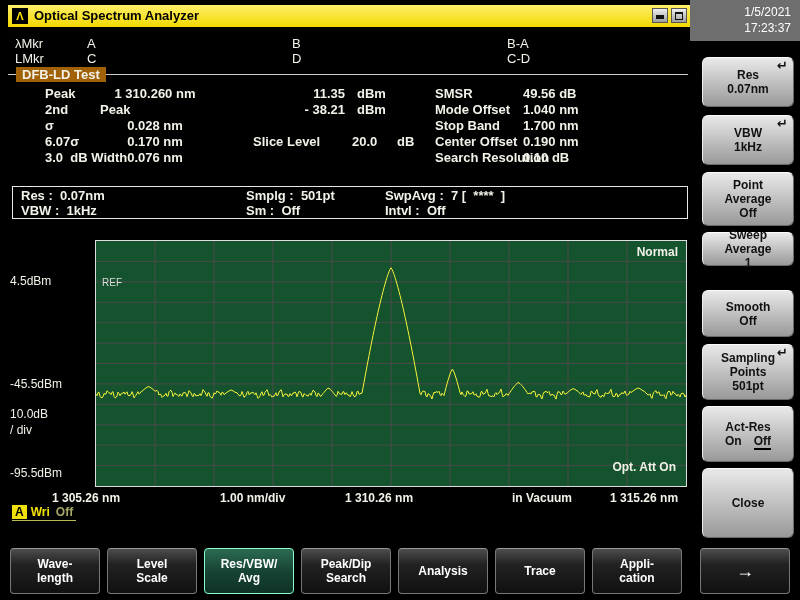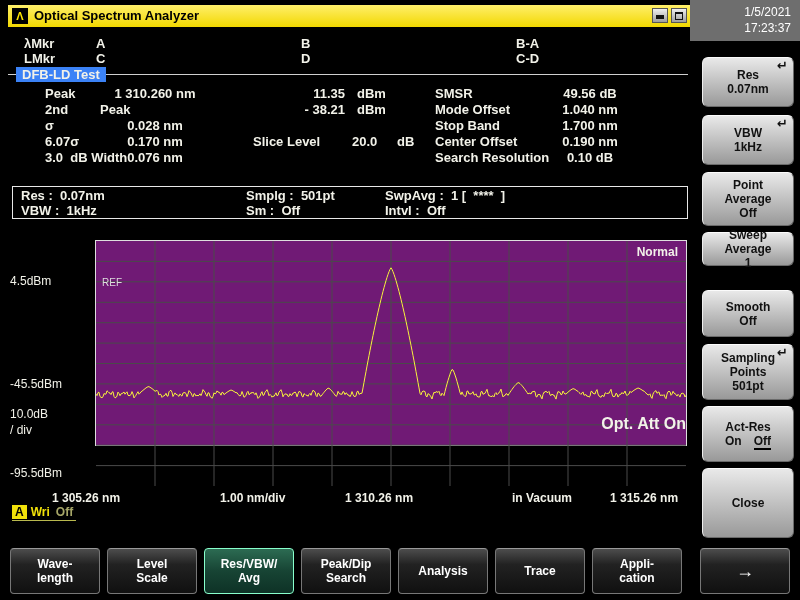--- a/index.html
+++ b/index.html
@@ -19,58 +19,58 @@
   .wbtn{width:16px;height:15px;background:linear-gradient(180deg,#efefef,#9e9e9e);
     border:1px solid #555;position:relative}
   .wglyph-restore{position:absolute;left:3px;bottom:3px;width:8px;height:4px;background:#111}
   .wglyph-max{position:absolute;left:3px;top:3px;width:8px;height:8px;border:1px solid #111;border-top-width:2px}
 
   
   #clock{position:absolute;left:690px;top:0;width:110px;height:41px;background:#6e6e6e;
     color:#fff;font-size:12px;text-align:right;padding:4px 9px;line-height:16px}
 
   
-  #markers{position:absolute;left:24px;top:36px;width:650px;height:32px;
-    font-size:13px;font-weight:700}
+  #markers{position:absolute;left:15px;top:36px;width:650px;height:32px;
+    font-size:13px;font-weight:400}
   .mrow{position:absolute;left:0;width:650px;height:15px}
   .mrow span{position:absolute;top:0}
 
   
   #ana-line{position:absolute;left:8px;top:74px;width:680px;height:1px;background:#cfcfcf}
-  #ana-title{position:absolute;left:16px;top:67px;background:#3b82f6;padding:0 6px;
+  #ana-title{position:absolute;left:16px;top:67px;background:#a16207;padding:0 6px;
     font-size:13px;font-weight:700}
 
   
   #ana-left{position:absolute;left:45px;top:86px;width:420px;height:82px;
     font-size:13px;font-weight:700}
   .arow{position:absolute;left:0;width:420px;height:16px}
   .arow span{position:absolute;top:0}
   .al{left:0}.al2{left:55px}
   .awl{left:30px;width:160px;text-align:center}
   .alv{left:205px;width:95px;text-align:right}
   .aun{left:312px}
   .slb{left:208px}.slv{left:307px}.slu{left:352px}
   #ana-right{position:absolute;left:435px;top:86px;width:210px;height:82px;
     font-size:13px;font-weight:700}
   .rrow{position:absolute;left:0;width:210px;height:16px}
   .rrow span{position:absolute;top:0}
-  .rl{left:0}.rv{left:105px;width:100px;text-align:center}
+  .rl{left:0}.rv{left:88px;width:100px;text-align:left}
 
   
   #settings-box{position:absolute;left:12px;top:186px;width:676px;height:33px;
     border:1px solid #e8e8e8;font-size:13px;font-weight:700}
   #settings-box span{position:absolute}
 
   
-  #graph-box{position:absolute;left:95px;top:240px;width:592px;height:206px;
-    border:1px solid #dedede;background:#701a75}
+  #graph-box{position:absolute;left:95px;top:240px;width:592px;height:247px;
+    border:1px solid #dedede;background:#14532d}
   #trace-svg{position:absolute;left:0;top:0;display:block}
   #g-mode{position:absolute;right:8px;top:4px;font-size:12px;font-weight:700}
   #g-ref{position:absolute;left:6px;top:36px;font-size:10px;color:#ddd}
-  #g-att{position:absolute;right:0;bottom:12px;font-size:16px;font-weight:700}
+  #g-att{position:absolute;right:10px;bottom:12px;font-size:12px;font-weight:700}
   .ylab{position:absolute;left:10px;font-size:12px;font-weight:400}
   .xlab{position:absolute;top:491px;font-size:12px;font-weight:700}
   #trace-legend{position:absolute;left:12px;top:505px;font-size:12px;font-weight:700;
     border-bottom:1px solid #b9b94e;padding:0 3px 1px 0}
   #tl-badge{background:#f1e10a;color:#000;padding:0 3px;margin-right:4px}
   #tl-mode{color:#f1e10a;margin-right:6px}
   #tl-state{color:#a7a768}
 
   
   .sbtn{position:absolute;left:702px;width:92px;
@@ -185,21 +185,21 @@
     </div>
     <div class="rrow" style="top:64px">
       <span class="rl">Search Resolution</span>
       <span class="rv">0.10 dB</span>
     </div>
   </div>
 
   <div id="settings-box">
     <span class="pre" style="left:8px;top:1px">Res :  0.07nm</span>
     <span class="pre" style="left:233px;top:1px">Smplg :  501pt</span>
-    <span class="pre" style="left:372px;top:1px">SwpAvg :  1 [  ****  ]</span>
+    <span class="pre" style="left:372px;top:1px">SwpAvg :  7 [  ****  ]</span>
     <span class="pre" style="left:8px;top:16px">VBW :  1kHz</span>
     <span class="pre" style="left:233px;top:16px">Sm :  Off</span>
     <span class="pre" style="left:372px;top:16px">Intvl :  Off</span>
   </div>
 
   <span class="ylab" style="top:274px">4.5dBm</span>
   <span class="ylab" style="top:377px">-45.5dBm</span>
   <span class="ylab" style="top:407px">10.0dB</span>
   <span class="ylab" style="top:423px">/ div</span>
   <span class="ylab" style="top:466px">-95.5dBm</span>

